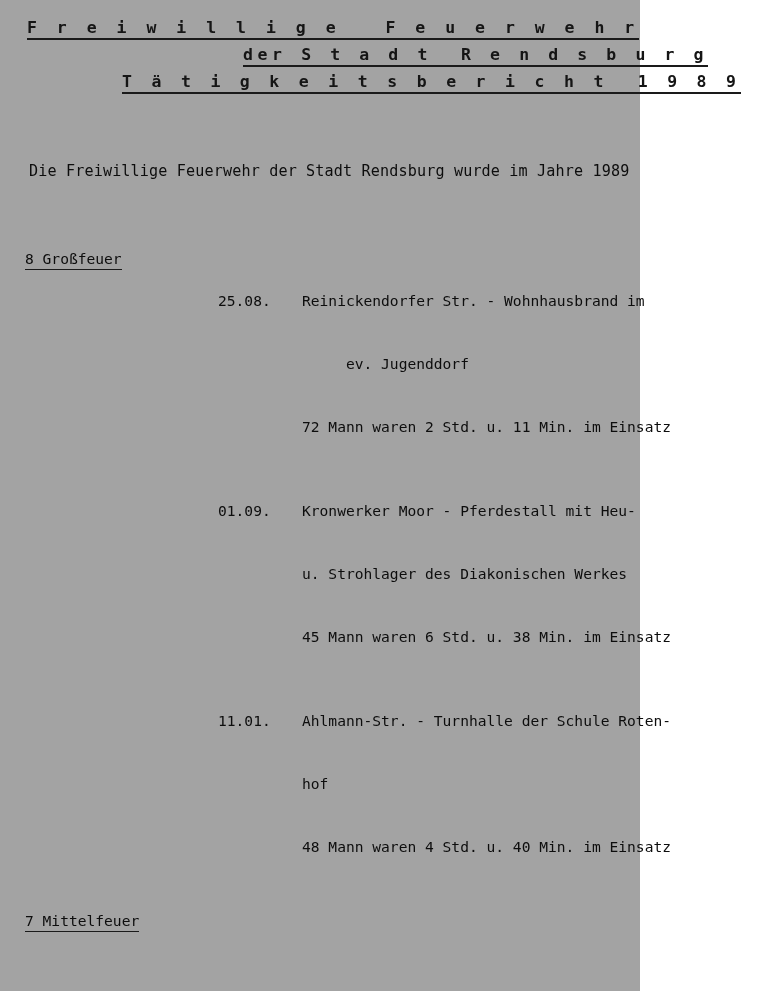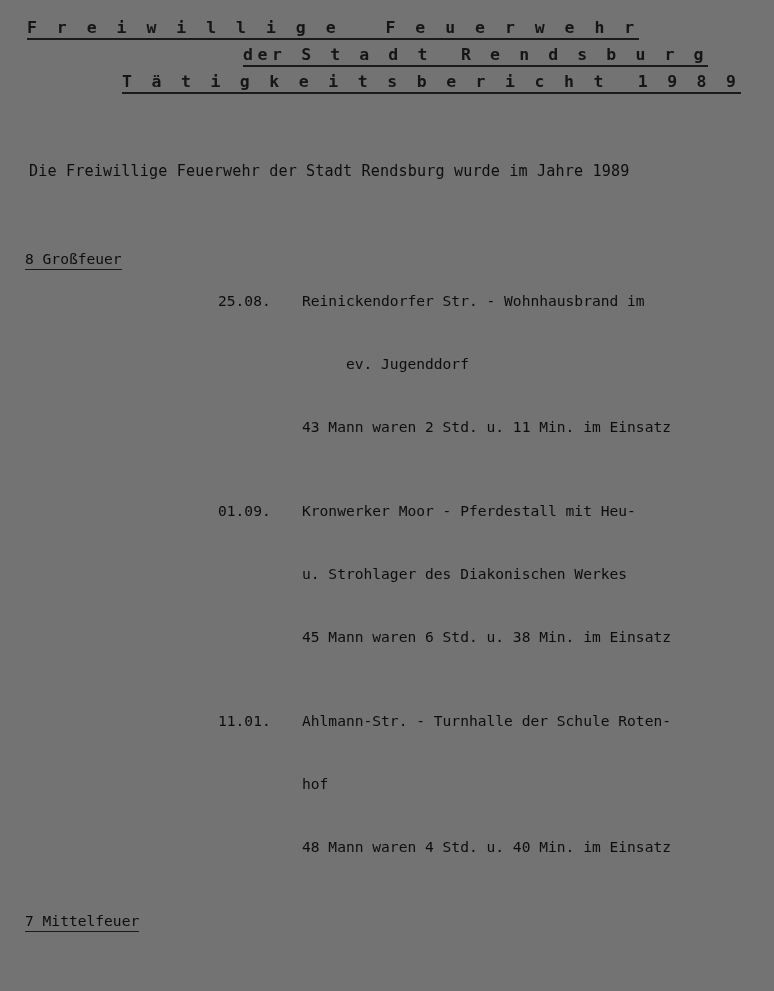--- a/index.html
+++ b/index.html
@@ -10,23 +10,23 @@
   body {
     width: 774px;
     height: 991px;
     overflow: hidden;
     font-family: "DejaVu Sans Mono", "Liberation Mono", monospace;
     color: #0d0d0d;
     position: relative;
   }
   .page {
     position: relative;
-    width: 774px;
+    width: 640px;
     height: 991px;
-    background: #737373;
+    background: #a3a3a3;
   }
 
   
   .titles {
     padding-top: 14px;
   }
   .title-line {
     font-size: 16.5px;
     font-weight: bold;
     letter-spacing: 5.0px;
@@ -122,21 +122,21 @@
   <div class="section sec-grossfeuer">
     <div class="label-col">
       <span class="ul">8 Großfeuer</span>
     </div>
     <div class="body-col">
       <div class="ev">
         <span class="ev-date">25.08.</span>
         <span class="ev-text">Reinickendorfer Str. - Wohnhausbrand im</span>
       </div>
       <div class="ev-cont">     ev. Jugenddorf</div>
-      <div class="ev-cont">43 Mann waren 2 Std. u. 11 Min. im Einsatz</div>
+      <div class="ev-cont">72 Mann waren 2 Std. u. 11 Min. im Einsatz</div>
 
       <div class="ev">
         <span class="ev-date">01.09.</span>
         <span class="ev-text">Kronwerker Moor - Pferdestall mit Heu-</span>
       </div>
       <div class="ev-cont">u. Strohlager des Diakonischen Werkes</div>
       <div class="ev-cont">45 Mann waren 6 Std. u. 38 Min. im Einsatz</div>
 
       <div class="ev">
         <span class="ev-date">11.01.</span>

